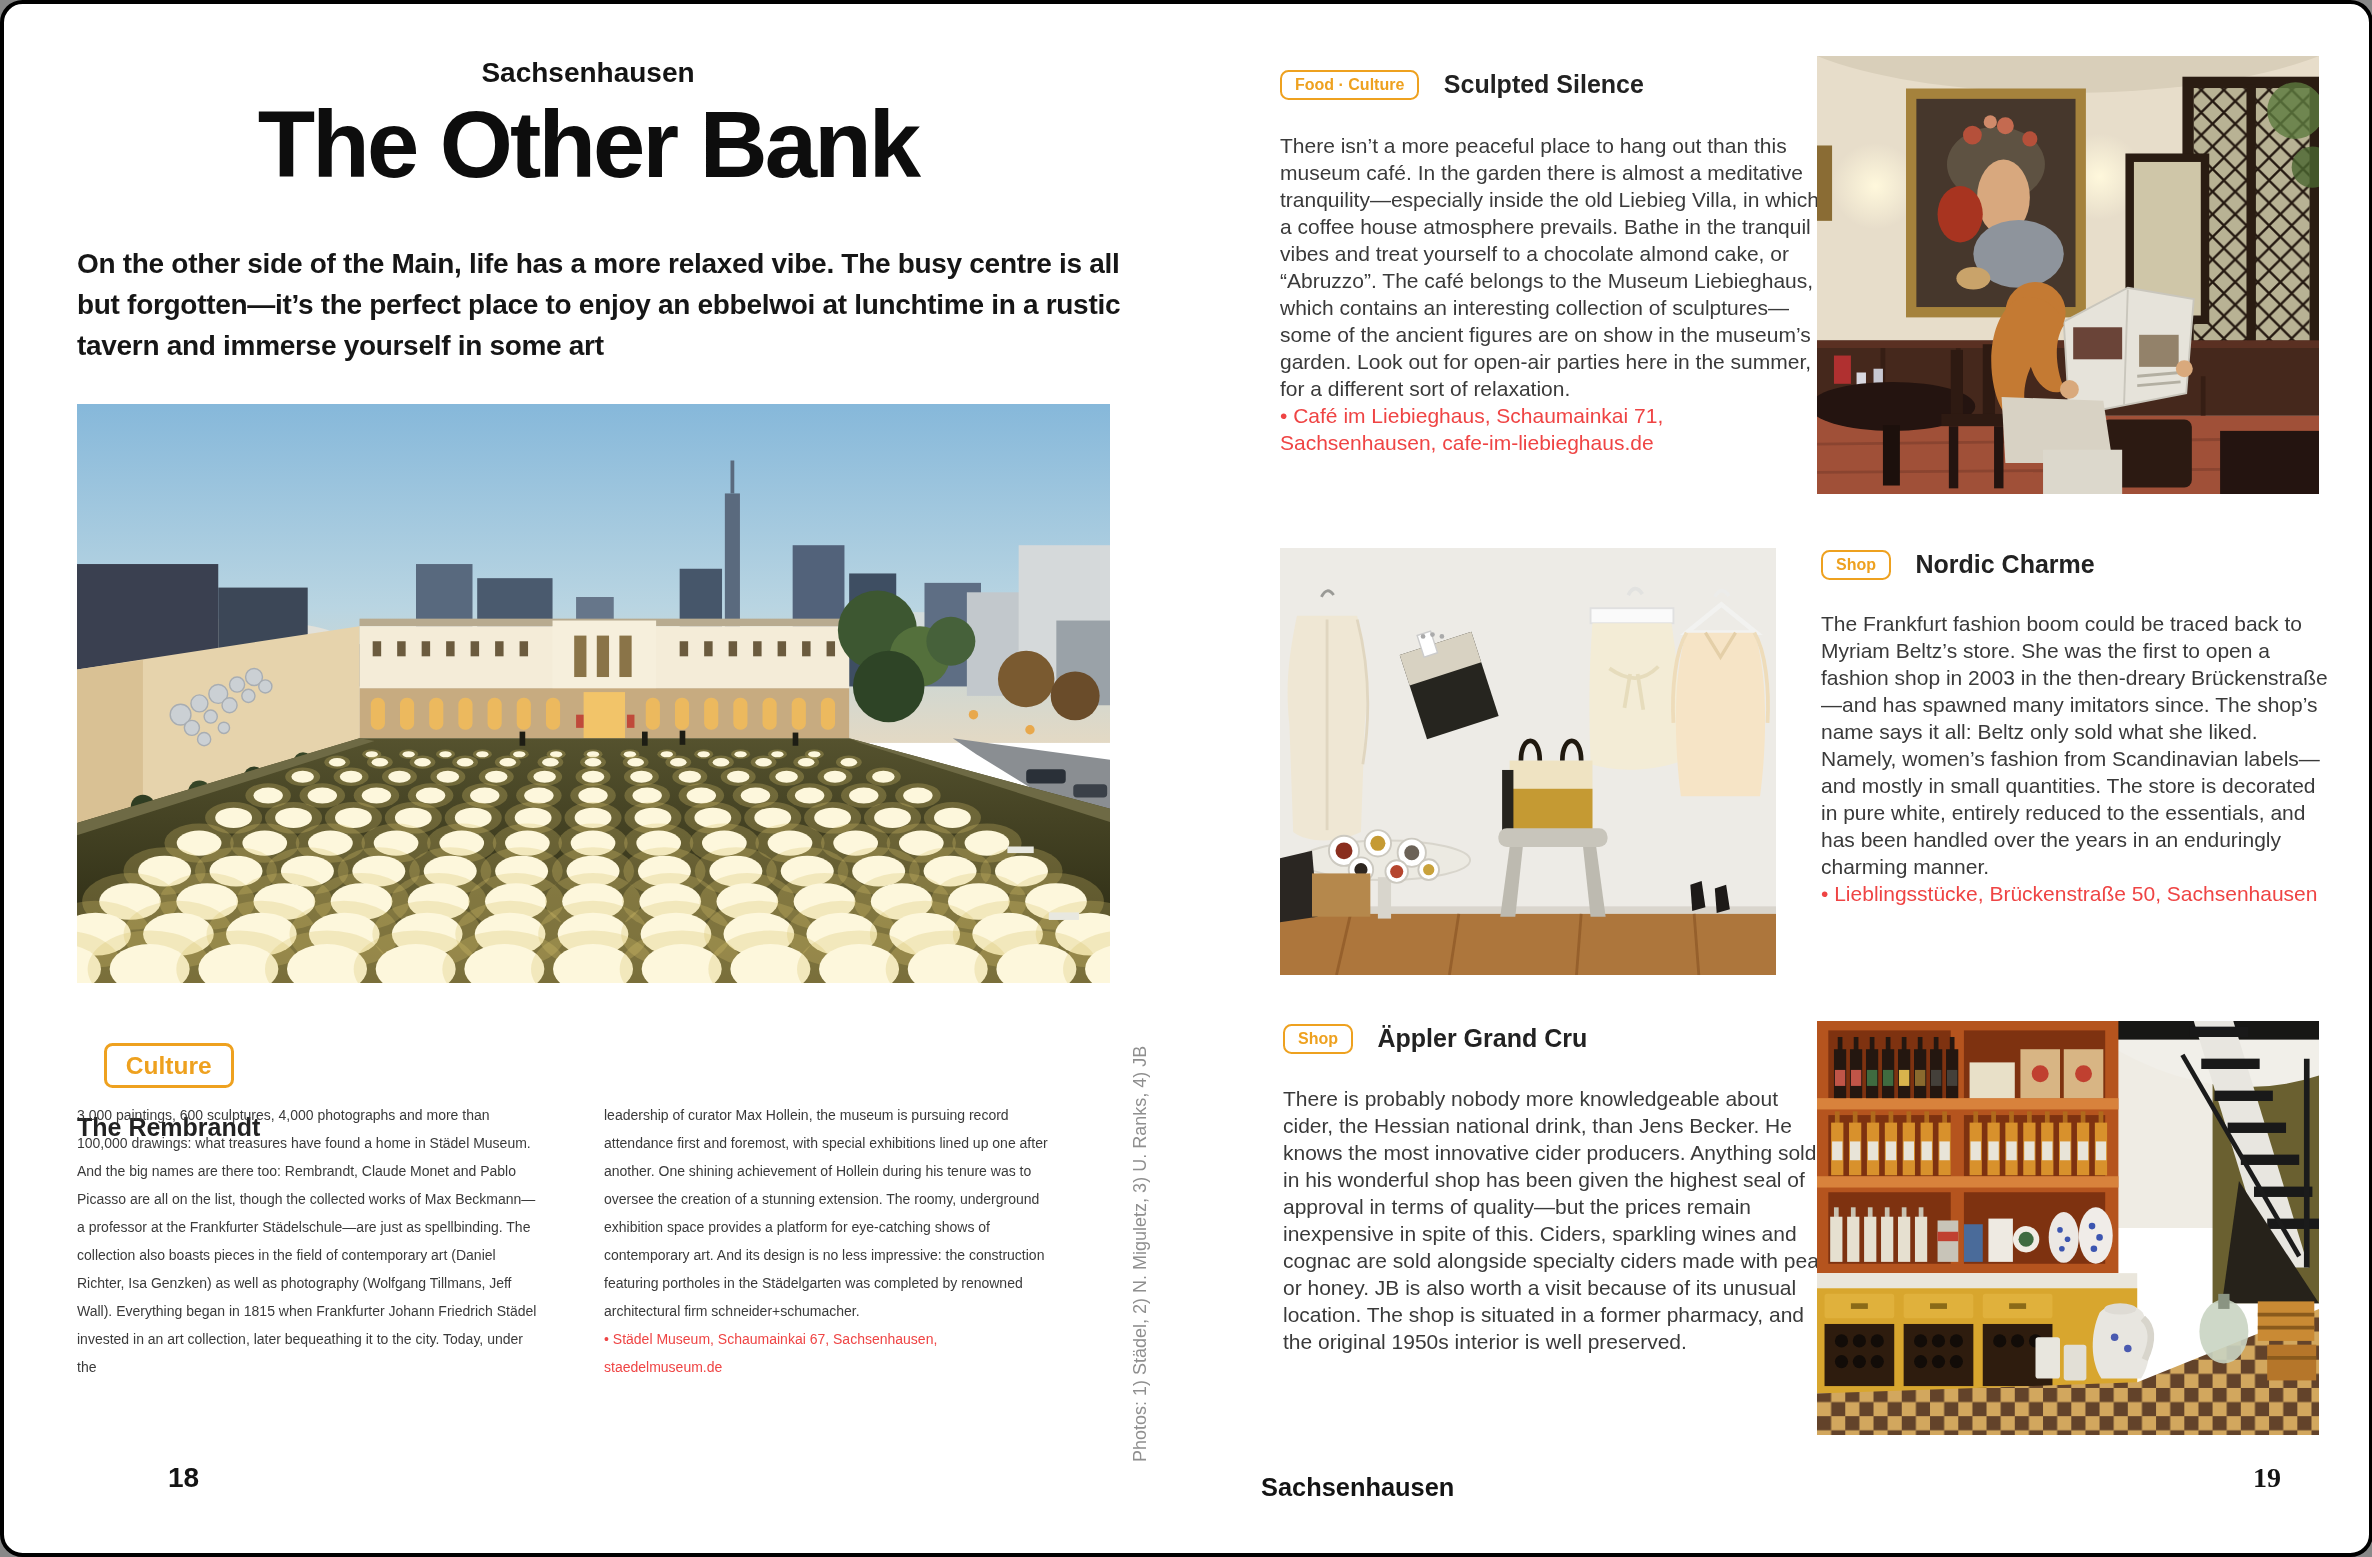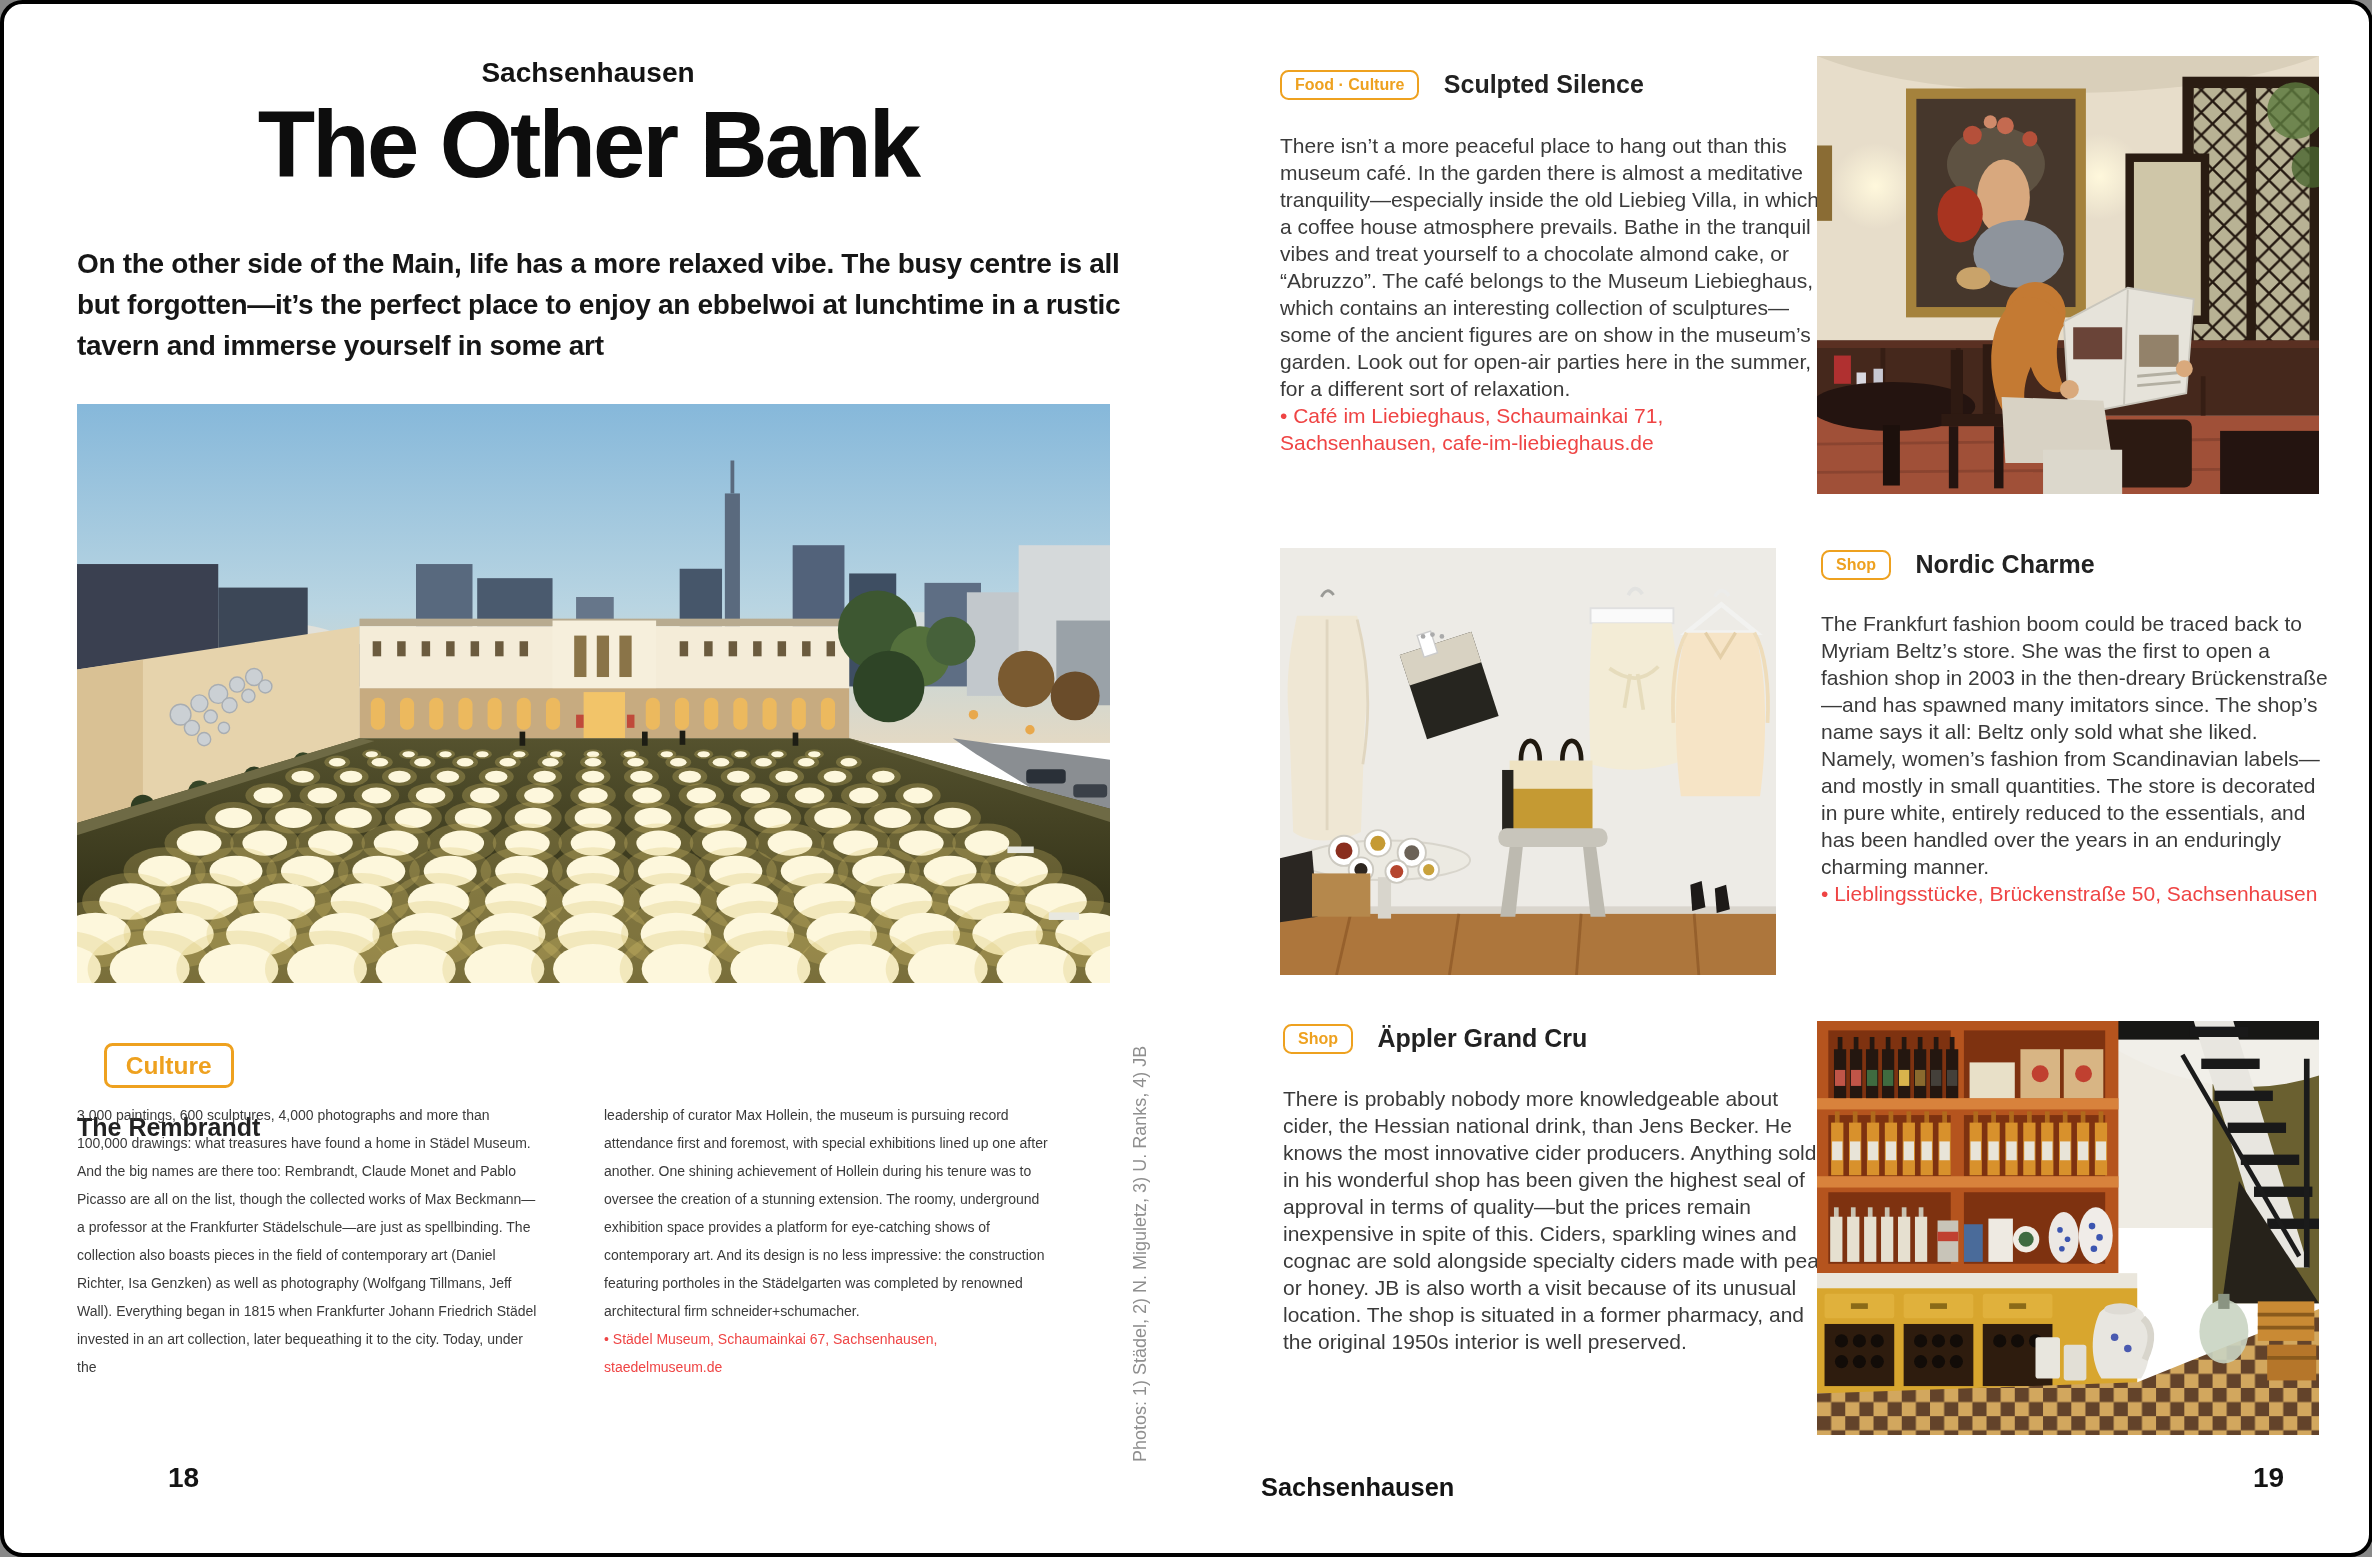--- a/index.html
+++ b/index.html
@@ -784,16 +784,16 @@
         <rect x="468" y="298" width="60" height="42" fill="#c98a34"></rect>
         <line x1="468" y1="312" x2="528" y2="312" stroke="#8a5a1c" stroke-width="4"></line>
         <line x1="468" y1="326" x2="528" y2="326" stroke="#8a5a1c" stroke-width="4"></line>
         <rect x="478" y="344" width="52" height="38" fill="#b5762a"></rect>
         <line x1="478" y1="358" x2="530" y2="358" stroke="#8a5a1c" stroke-width="4"></line>
       </g>
     </svg>
   </figure>
 
   <div class="abs footer-label" style="left:1257px;top:1469px;">Sachsenhausen</div>
-  <div class="abs pageno" style="left:2249px;top:1458px;">19</div>
+  <div class="abs pageno" style="left:2249px;top:1458px;font-family:Liberation Serif, serif;">19</div>
 
 </div>
 
 
 </body></html>

